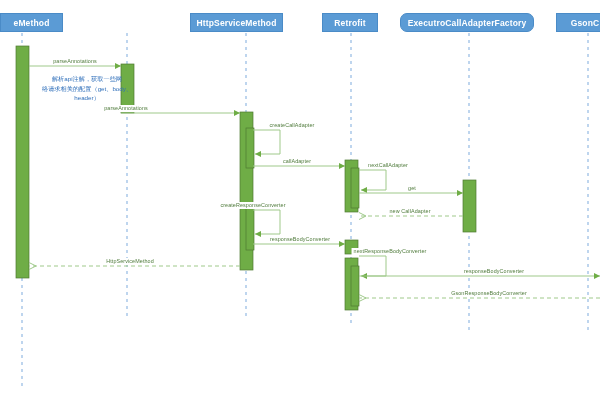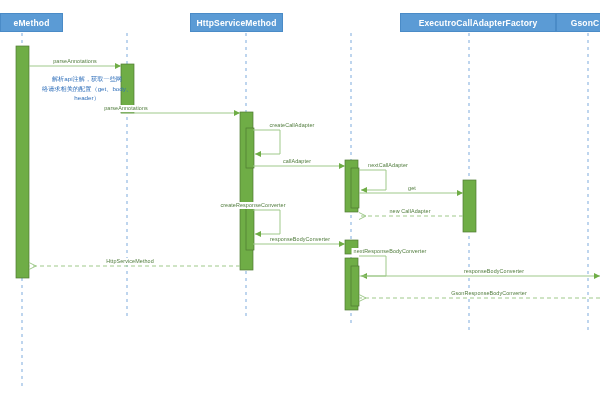--- a/index.html
+++ b/index.html
@@ -123,21 +123,24 @@
       <g>
         <line x1="240" y1="258" x2="29" y2="258" stroke="#9FC98A" stroke-width="1" stroke-dasharray="4,3" marker-end="url(#ohl)"></line>
       </g>
     </svg>
     <div class="actor-box" style="left: 0px; width: 63px;">
       <span>eMethod</span>
     </div>
     <div class="actor-box" style="left: 190px; width: 93px;">
       <span>HttpServiceMethod</span>
     </div>
-    <div class="actor-box" style="left: 400px; width: 156px;">
+    <div class="actor-box" style="left: 322px; width: 56px;">
+      <span>Retrofit</span>
+    </div>
+    <div class="actor-box" style="left: 400px; width: 134px; border-radius: 7px;">
       <span>ExecutroCallAdapterFactory</span>
     </div>
     <div class="actor-box" style="left: 556px; width: 58px;">
       <span>GsonC</span>
     </div>
     <div class="msg-label" style="left: 75px; top: 50px;">parseAnnotations</div>
     <div class="msg-label" style="left: 126px; top: 97px;">parseAnnotations</div>
     <div class="msg-label" style="left: 292px; top: 114px;">createCallAdapter</div>
     <div class="msg-label" style="left: 297px; top: 150px;">callAdapter</div>
     <div class="msg-label" style="left: 388px; top: 154px;">nextCallAdapter</div>

